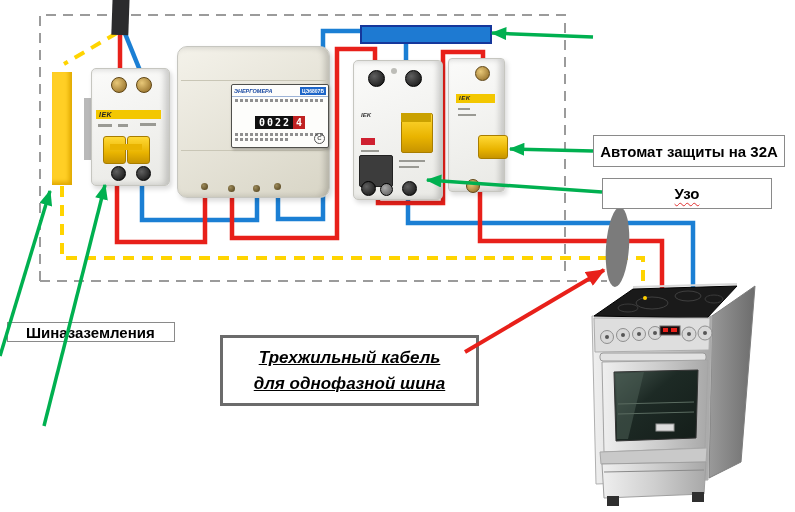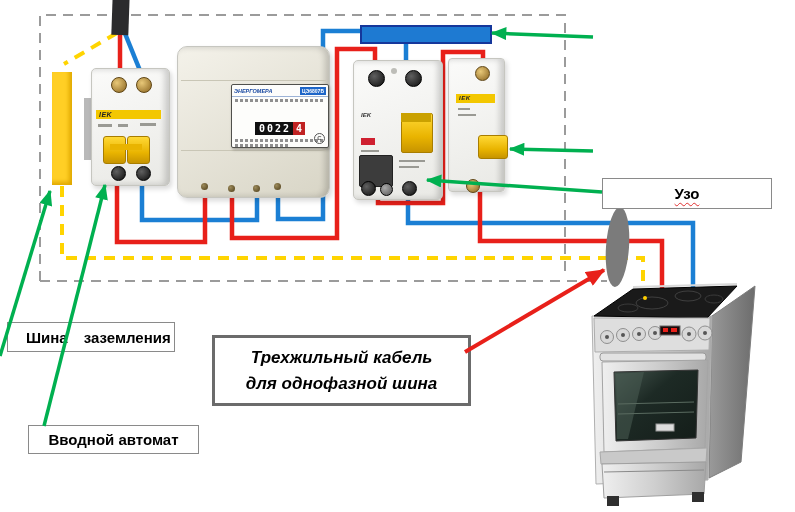--- a/index.html
+++ b/index.html
@@ -35,21 +35,21 @@
   
   .m-seam{position:absolute;left:4px;right:4px;height:1px;background:#c9c6b6;}
   .m-panel{position:absolute;left:54px;top:38px;width:96px;height:62px;background:#fdfdfb;
          border:1px solid #50504c;border-radius:2px;box-shadow:1px 2px 3px rgba(0,0,0,.25);}
   .m-head{display:flex;justify-content:space-between;align-items:center;height:11px;
          border-bottom:1px solid #9db3d6;padding:0 2px;}
   .m-brand{color:#1747a0;font-size:5.5px;font-weight:bold;font-style:italic;white-space:nowrap;}
   .m-model{background:#1e66c8;color:#fff;font-size:5px;font-weight:bold;padding:1px 2px;white-space:nowrap;}
   .m-micro{height:3px;margin:2px 3px 0 3px;
          background:repeating-linear-gradient(90deg,#8f8f8f 0 3px,transparent 3px 5px);}
-  .m-counter{display:flex;justify-content:center;gap:0;margin-top:20px;}
+  .m-counter{display:flex;justify-content:center;gap:0;margin-top:14px;}
   .m-digits{background:#101010;color:#fff;font-family:"DejaVu Sans Mono",monospace;
          font-size:10px;font-weight:bold;letter-spacing:2px;padding:1px 2px 1px 4px;}
   .m-digit-red{background:#c02222;color:#fff;font-family:"DejaVu Sans Mono",monospace;
          font-size:10px;font-weight:bold;padding:1px 3px;}
   .m-logo{position:absolute;right:3px;bottom:3px;width:9px;height:9px;border:1.5px solid #555;
          border-radius:50%;color:#555;font-size:6px;font-weight:bold;text-align:center;line-height:9px;}
   .m-term{position:absolute;width:7px;height:7px;border-radius:50%;
          background:radial-gradient(circle at 35% 35%,#9c8a5a,#4c3c18);}
 
   
@@ -211,29 +211,29 @@
     <line x1="618" y1="404" x2="694" y2="402" stroke="#5a6b60"></line>
     <line x1="618" y1="414" x2="694" y2="412" stroke="#5a6b60"></line>
     <rect x="656" y="424" width="18" height="7" fill="#ddd" stroke="#999"></rect>
     <polygon points="600,452 707,448 706,462 601,464" fill="#c9c9c9" stroke="#a8a8a8"></polygon>
     <polygon points="602,464 706,462 704,494 604,498" fill="url(#steel)" stroke="#a0a0a0"></polygon>
     <line x1="604" y1="472" x2="704" y2="470" stroke="#8a8a8a"></line>
     <rect x="607" y="496" width="12" height="10" fill="#2f2f2f"></rect>
     <rect x="692" y="492" width="12" height="10" fill="#2f2f2f"></rect>
   </svg>
 
+  <div class="lbl" style="left:593px;top:135px;width:190px;height:30px;">Автомат защиты на 32А</div>
   <div class="lbl" style="left:602px;top:178px;width:168px;height:29px;">
     <span class="wavy">Узо</span>
   </div>
-  <div class="lbl" style="left:7px;top:322px;width:168px;height:30px;justify-content:flex-start;padding-left:18px;gap:16px;box-sizing:border-box;text-align:center;">
+  <div class="lbl" style="left:7px;top:322px;width:168px;height:20px;justify-content:flex-start;padding-left:18px;box-sizing:border-box;text-align:center;">
     <span>Шина</span>
     <span>заземления</span>
   </div>
-  <div class="lbl" style="left:28px;top:425px;width:169px;height:27px;">Вводной автомат</div>
-  <div class="lbl-big" style="left:212px;top:335px;width:253px;height:65px;">
+  <div class="lbl-big" style="left:220px;top:335px;width:253px;height:65px;text-decoration:underline;">
     <span>Трехжильный кабель</span>
     <span>для однофазной шина</span>
   </div>
 
   <svg class="layer z5" viewBox="0 0 795 512">
     <defs>
       <marker id="arrG" viewBox="0 0 12 10" refX="11" refY="5" markerWidth="16" markerHeight="13" markerUnits="userSpaceOnUse" orient="auto">
         <path d="M0,0 L12,5 L0,10 z" fill="#00b050"></path>
       </marker>
       <marker id="arrR" viewBox="0 0 12 10" refX="11" refY="5" markerWidth="20" markerHeight="16" markerUnits="userSpaceOnUse" orient="auto">

